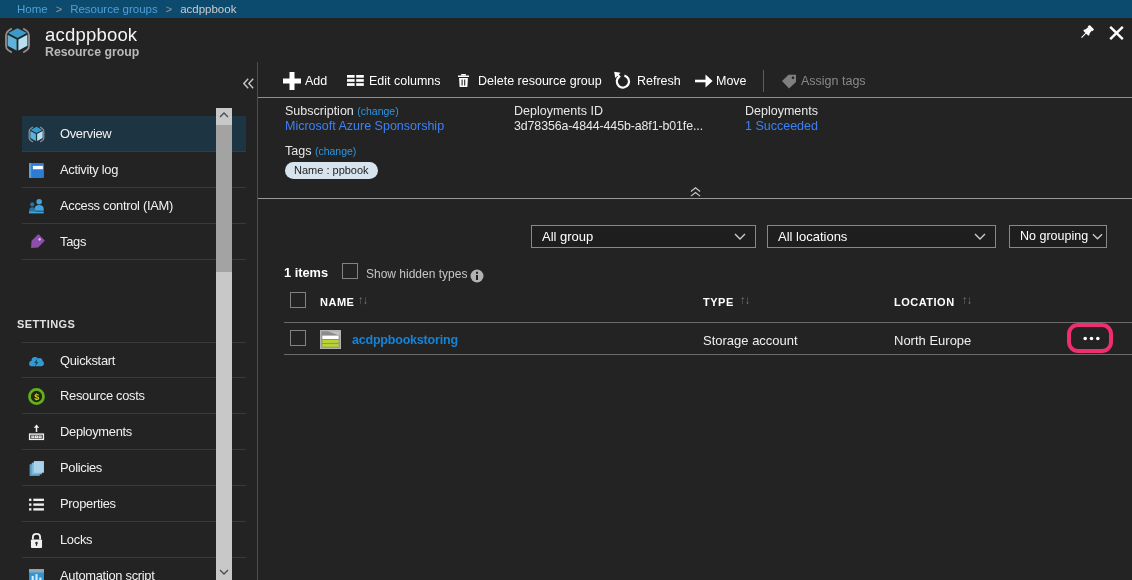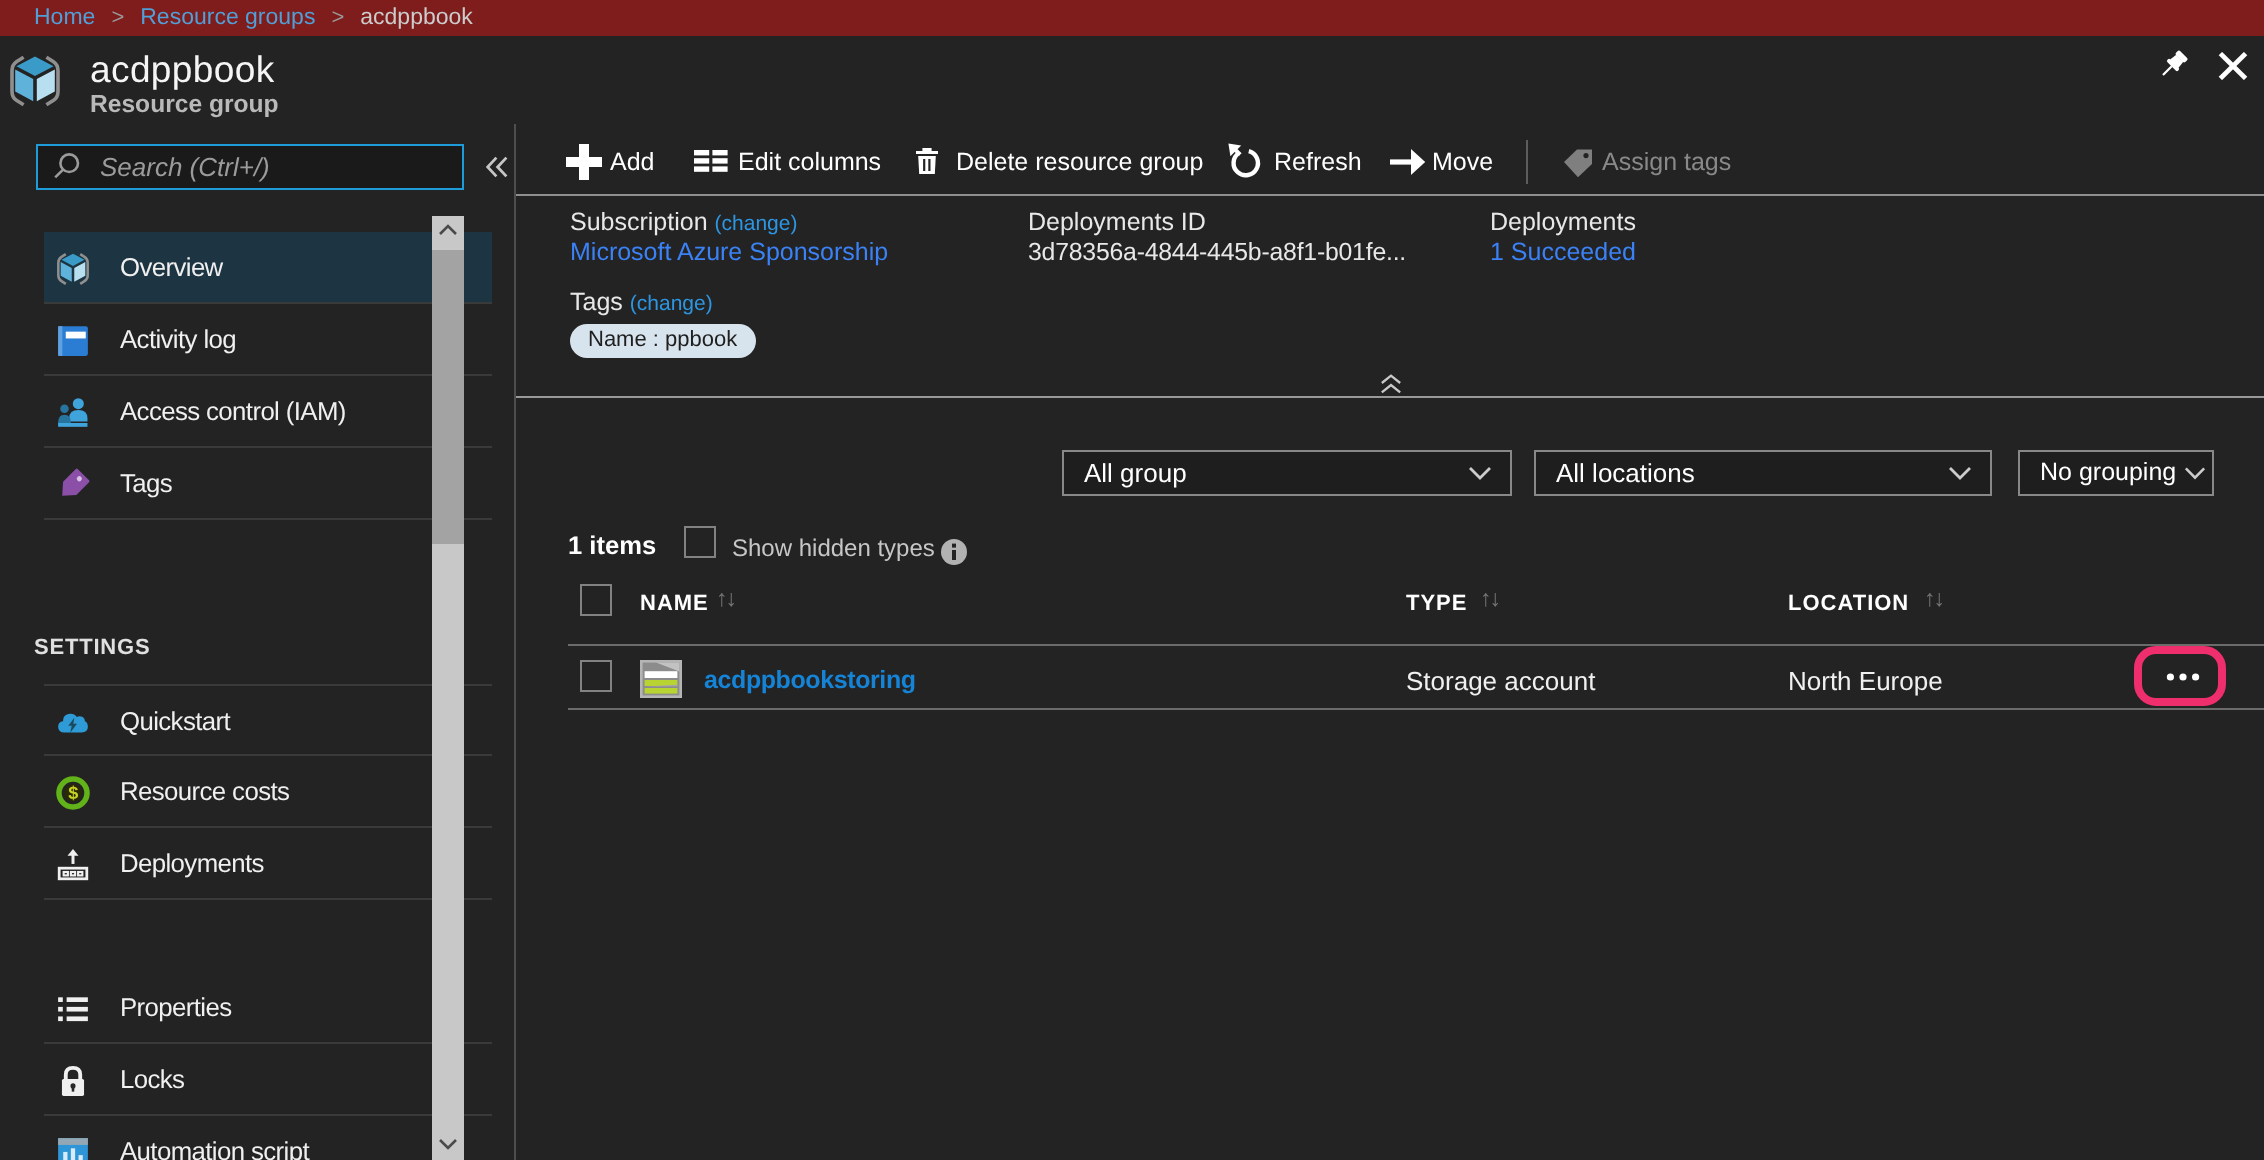--- a/index.html
+++ b/index.html
@@ -1,21 +1,21 @@
 <!DOCTYPE html>
 <html><head>
 <meta charset="utf-8">
 <style>
 * { margin:0; padding:0; box-sizing:border-box; }
 html,body { width:1132px; height:580px; overflow:hidden; background:#222222;
   font-family:"Liberation Sans", sans-serif; }
 .abs { position:absolute; }
 #stage { position:relative; width:1132px; height:580px; background:#232323; }
 
-#crumb { left:0; top:0; width:1132px; height:18px; background:#7f1d1d;
+#crumb { left:0; top:0; width:1132px; height:18px; background:#0c4a6e;
   font-size:11.5px; line-height:18px; color:#a9a9a9; }
 #crumb a { color:#519fd7; text-decoration:none; }
 #crumb .cur { color:#cccccc; }
 #crumb .sep { color:#9a9a9a; padding:0 8px; font-size:11px; }
 
 #title { left:45px; top:24px; font-size:18.5px; color:#f5f5f5; letter-spacing:0.2px; }
 #subtitle { left:45px; top:45px; font-size:12.3px; font-weight:bold; color:#b9b9b9; }
 
 #search { left:18px; top:72px; width:214px; height:23px; border:1.5px solid #1d9cd9;
   background:#1a1a1a; color:#9b9b9b; font-style:italic; font-size:13px; line-height:21px; }
@@ -84,27 +84,20 @@
         <rect x="7.45" y="8.6" width="1.1" height="6.2"></rect>
       </g>
     </svg>
   <svg class="abs" style="left:1109px; top:26px" width="15" height="14" viewBox="0 0 15 14">
       <g stroke="#fff" stroke-width="2.4">
         <line x1="1.2" y1="0.8" x2="13.8" y2="13.2"></line>
         <line x1="13.8" y1="0.8" x2="1.2" y2="13.2"></line>
       </g>
     </svg>
 
-  <div id="search" class="abs">
-      <svg class="mag" width="15" height="15" viewBox="0 0 15 15">
-        <circle cx="8.6" cy="5.6" r="4.4" fill="none" stroke="#9b9b9b" stroke-width="1.3"></circle>
-        <line x1="5.4" y1="8.9" x2="1.6" y2="12.7" stroke="#9b9b9b" stroke-width="1.3"></line>
-      </svg>
-      <span class="ph">Search (Ctrl+/)</span>
-    </div>
   <svg class="abs" style="left:243px; top:78px" width="11" height="11" viewBox="0 0 11 11">
       <g fill="none" stroke="#c6c6c6" stroke-width="1.4">
         <polyline points="5.2,0.8 0.8,5.5 5.2,10.2"></polyline>
         <polyline points="10.2,0.8 5.8,5.5 10.2,10.2"></polyline>
       </g>
     </svg>
   <div id="vdiv" class="abs"></div>
 
   <div class="mrow sel" style="top:116px">
       <svg class="ico" viewBox="0 0 16 16">
@@ -162,20 +155,28 @@
         <g stroke="#f0f0f0" fill="none">
           <rect x="1.5" y="9.5" width="13" height="5" stroke-width="1.3"></rect>
           <rect x="3.6" y="11.3" width="2" height="1.6" stroke-width="1"></rect>
           <rect x="7" y="11.3" width="2" height="1.6" stroke-width="1"></rect>
           <rect x="10.4" y="11.3" width="2" height="1.6" stroke-width="1"></rect>
           <line x1="8" y1="2.5" x2="8" y2="7.5" stroke-width="1.4"></line>
         </g>
         <polygon points="8,0.5 10.6,3.6 5.4,3.6" fill="#f0f0f0"></polygon>
       </svg>
       <span class="lbl">Deployments</span>
+    </div>
+  <div class="mrow" style="top:450px">
+      <svg class="ico" viewBox="0 0 16 16">
+        <rect x="1.5" y="4" width="9.5" height="11" fill="#5d9bc0"></rect>
+        <rect x="3.5" y="2.5" width="9.5" height="11" fill="#7fb8dc"></rect>
+        <rect x="5.5" y="1" width="9.5" height="11" fill="#a9d3ea"></rect>
+      </svg>
+      <span class="lbl">Policies</span>
     </div>
   <div class="mrow" style="top:522px">
       <svg class="ico" viewBox="0 0 16 16">
         <path d="M4.6,7 L4.6,5 Q4.6,1.8 8,1.8 Q11.4,1.8 11.4,5 L11.4,7" fill="none" stroke="#f0f0f0" stroke-width="1.8"></path>
         <rect x="2.8" y="7" width="10.4" height="8" rx="0.8" fill="#f0f0f0"></rect>
         <circle cx="8" cy="10.3" r="1.2" fill="#2a2a2a"></circle>
         <rect x="7.4" y="10.6" width="1.2" height="2.4" fill="#2a2a2a"></rect>
       </svg>
       <span class="lbl">Locks</span>
     </div>

